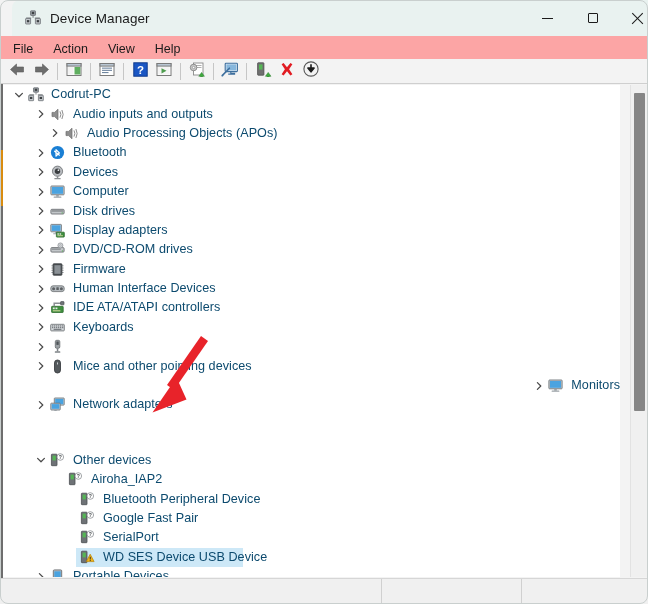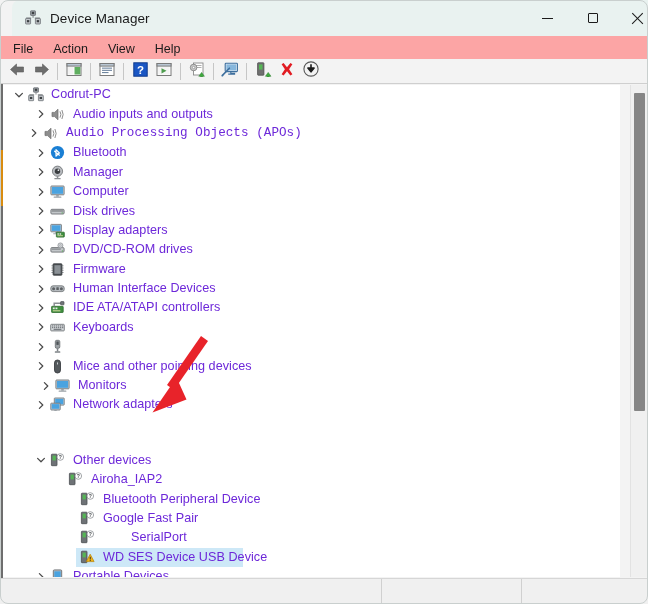--- a/index.html
+++ b/index.html
@@ -152,21 +152,21 @@
     position: relative;
     height: 19.4px;
     display: flex;
     align-items: center;
     white-space: nowrap;
     cursor: default;
     box-sizing: border-box;
   }
   .row .label {
     font-size: 12.6px;
-    color: #6d28d9;
+    color: #0c4a6e;
     letter-spacing: 0.05px;
     line-height: 19px;
   }
   .row.selected .sel-bg {
     position: absolute;
     background: #cde8f7;
     height: 19px;
     top: 0; left: 0;
   }
   .chev {
@@ -445,21 +445,21 @@
         <div class="icon-slot">
           <svg width="15" height="15" viewBox="0 0 15 15">
             <path d="M2 5.4 L4.6 5.4 L8 2.2 L8 12.8 L4.6 9.6 L2 9.6 Z" fill="#8e8e8e" stroke="#6b6b6b" stroke-width="0.7" stroke-linejoin="round"></path>
             <path d="M10 4.4 Q11.8 7.5 10 10.6" fill="none" stroke="#8e8e8e" stroke-width="1"></path>
             <path d="M11.9 3 Q14.4 7.5 11.9 12" fill="none" stroke="#8e8e8e" stroke-width="1"></path>
           </svg>
         </div>
         <div class="label">Audio inputs and outputs</div>
       </div>
 
-      <div class="row" style="padding-left:23px;font-family:Liberation Mono, monospace;">
+      <div class="row" style="padding-left:44px;">
         <div class="chev">
           <svg width="10" height="10" viewBox="0 0 10 10">
               <path d="M3.4 1.6 L6.8 5 L3.4 8.4" fill="none" stroke="#4a4a4a" stroke-width="1.25" stroke-linecap="round" stroke-linejoin="round"></path>
             </svg>
         </div>
         <div class="icon-slot">
           <svg width="15" height="15" viewBox="0 0 15 15">
             <path d="M2 5.4 L4.6 5.4 L8 2.2 L8 12.8 L4.6 9.6 L2 9.6 Z" fill="#8e8e8e" stroke="#6b6b6b" stroke-width="0.7" stroke-linejoin="round"></path>
             <path d="M10 4.4 Q11.8 7.5 10 10.6" fill="none" stroke="#8e8e8e" stroke-width="1"></path>
             <path d="M11.9 3 Q14.4 7.5 11.9 12" fill="none" stroke="#8e8e8e" stroke-width="1"></path>
@@ -491,21 +491,21 @@
         </div>
         <div class="icon-slot">
           <svg width="15" height="15" viewBox="0 0 15 15">
             <circle cx="7.5" cy="6.2" r="5.1" fill="#b9bcc0" stroke="#6a6d70" stroke-width="0.8"></circle>
             <circle cx="7.5" cy="6.2" r="2.7" fill="#3a3d40"></circle>
             <circle cx="8.4" cy="5.2" r="0.85" fill="#e3e5e7"></circle>
             <rect x="6.8" y="11.1" width="1.5" height="2.1" fill="#8b8e91"></rect>
             <rect x="4.3" y="13" width="6.4" height="1.3" rx="0.5" fill="#8b8e91"></rect>
           </svg>
         </div>
-        <div class="label">Manager</div>
+        <div class="label">Devices</div>
       </div>
 
       <div class="row" style="padding-left:30px;">
         <div class="chev">
           <svg width="10" height="10" viewBox="0 0 10 10">
               <path d="M3.4 1.6 L6.8 5 L3.4 8.4" fill="none" stroke="#4a4a4a" stroke-width="1.25" stroke-linecap="round" stroke-linejoin="round"></path>
             </svg>
         </div>
         <div class="icon-slot">
           <svg width="15" height="15" viewBox="0 0 15 15">
@@ -683,21 +683,21 @@
         </div>
         <div class="icon-slot">
           <svg width="15" height="15" viewBox="0 0 15 15">
             <rect x="4.5" y="1" width="6" height="13" rx="2.9" fill="#53585c" stroke="#35393c" stroke-width="0.85"></rect>
             <rect x="7.1" y="3" width="0.9" height="2.6" rx="0.45" fill="#d7dbde"></rect>
           </svg>
         </div>
         <div class="label">Mice and other pointing devices</div>
       </div>
 
-      <div class="row" style="padding-left:35px;">
+      <div class="row" style="padding-left:23px;justify-content:flex-end;">
         <div class="chev">
           <svg width="10" height="10" viewBox="0 0 10 10">
               <path d="M3.4 1.6 L6.8 5 L3.4 8.4" fill="none" stroke="#4a4a4a" stroke-width="1.25" stroke-linecap="round" stroke-linejoin="round"></path>
             </svg>
         </div>
         <div class="icon-slot">
           <svg width="15" height="15" viewBox="0 0 15 15">
             <rect x="0.9" y="2" width="13.2" height="8.8" rx="0.7" fill="#c6cdd3" stroke="#6d7478" stroke-width="0.9"></rect>
             <rect x="2" y="3" width="11" height="6.8" fill="#4aa3e0"></rect>
             <rect x="6.2" y="10.8" width="2.6" height="1.9" fill="#9aa1a6"></rect>
@@ -772,21 +772,21 @@
             <rect x="1.4" y="1.2" width="5.6" height="11.5" rx="0.6" fill="#6e7276" stroke="#4a4e51" stroke-width="0.8"></rect>
             <rect x="2.6" y="2.6" width="3.2" height="4.8" fill="#55b655"></rect>
             <circle cx="10.3" cy="4" r="3.3" fill="#ffffff" stroke="#8b8f93" stroke-width="0.8"></circle>
             <text x="10.3" y="6.1" font-family="Liberation Sans, sans-serif" font-size="5.1" font-weight="bold" fill="#4a4e51" text-anchor="middle">?</text>
           </svg>
         </div>
         <div class="label">Google Fast Pair</div>
       </div>
 
 
-      <div class="row" style="padding-left:76px;gap:28px;">
+      <div class="row" style="padding-left:76px;">
         <div class="icon-slot">
           <svg width="15" height="15" viewBox="0 0 15 15">
             <rect x="1.4" y="1.2" width="5.6" height="11.5" rx="0.6" fill="#6e7276" stroke="#4a4e51" stroke-width="0.8"></rect>
             <rect x="2.6" y="2.6" width="3.2" height="4.8" fill="#55b655"></rect>
             <circle cx="10.3" cy="4" r="3.3" fill="#ffffff" stroke="#8b8f93" stroke-width="0.8"></circle>
             <text x="10.3" y="6.1" font-family="Liberation Sans, sans-serif" font-size="5.1" font-weight="bold" fill="#4a4e51" text-anchor="middle">?</text>
           </svg>
         </div>
         <div class="label">SerialPort</div>
       </div>

